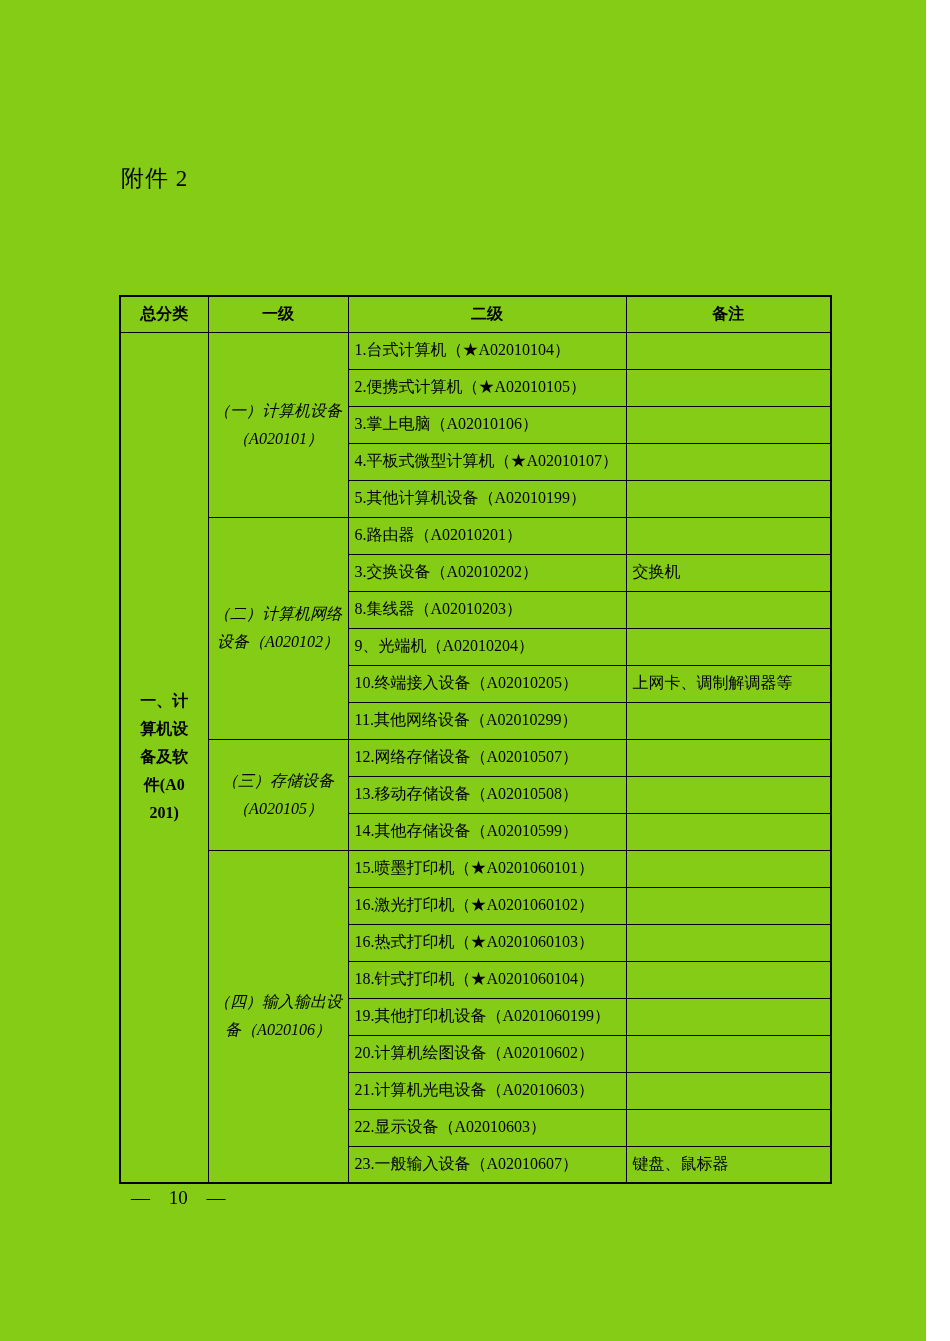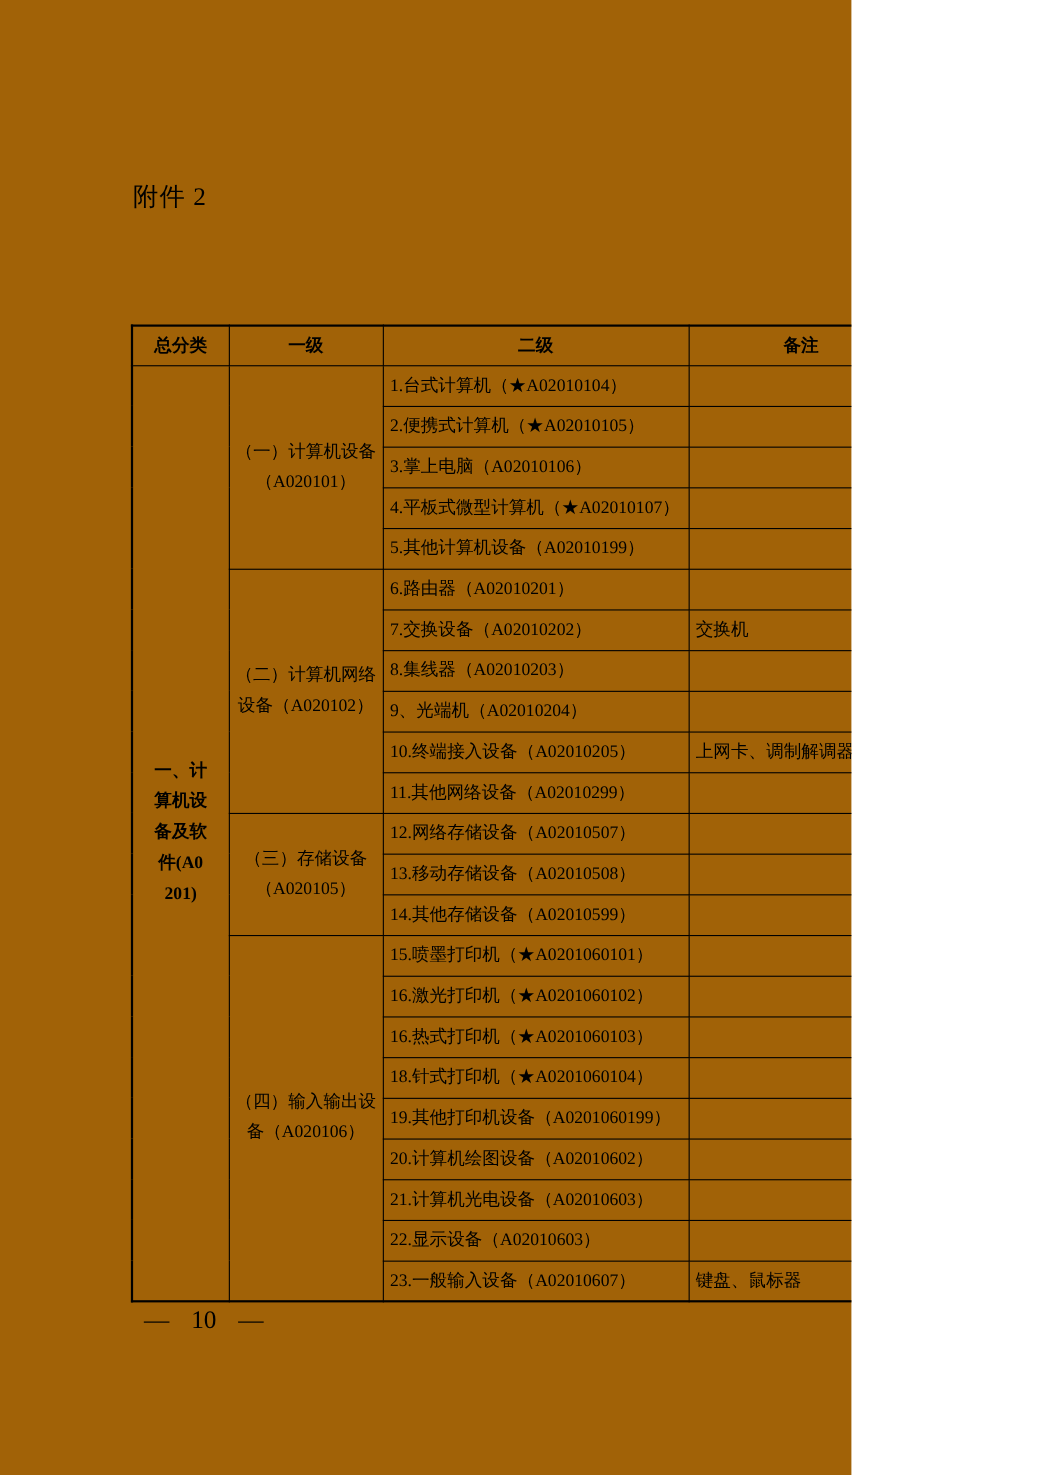--- a/index.html
+++ b/index.html
@@ -4,22 +4,22 @@
 <style>
   * { margin: 0; padding: 0; box-sizing: border-box; }
   html, body { background: #ffffff; }
   body {
     width: 950px; height: 1341px;
     font-family: "Liberation Serif", "DejaVu Serif", serif;
     color: #000000;
   }
   .page {
     position: relative;
-    width: 774px; height: 1341px;
-    background: #a16207;
+    width: 926px; height: 1341px;
+    background: #84cc16;
     overflow: hidden;
   }
   .attachment {
     position: absolute;
     left: 121px; top: 163px;
     font-size: 23px;
     letter-spacing: 1px;
   }
   .title {
     position: absolute;
@@ -54,33 +54,34 @@
     text-align: center;
     font-weight: bold;
     line-height: 1.75;
     padding: 0 19px;
     word-break: break-all;
   }
   td.lv1 {
     text-align: center;
     line-height: 1.75;
     padding: 0 2px;
+    font-style: italic;
   }
   td.lv2, td.rmk {
     text-align: left;
     padding-left: 6px;
     padding-right: 2px;
     white-space: nowrap;
     overflow: hidden;
     margin-top: 28px;
   }
   .footer {
     position: absolute;
     left: 131px; top: 1187px;
-    font-size: 23px;
+    font-size: 19px;
     word-spacing: 14px;
   }
 </style>
 </head>
 <body>
 
 <div class="page">
 
   <div class="attachment">附件 2</div>
 
@@ -123,21 +124,21 @@
         <td class="lv2">5.其他计算机设备（A02010199）</td>
         <td class="rmk"></td>
       </tr>
 
       <tr>
         <td class="lv1" rowspan="6">（二）计算机网络设备（A020102）</td>
         <td class="lv2">6.路由器（A02010201）</td>
         <td class="rmk"></td>
       </tr>
       <tr>
-        <td class="lv2">7.交换设备（A02010202）</td>
+        <td class="lv2">3.交换设备（A02010202）</td>
         <td class="rmk">交换机</td>
       </tr>
       <tr>
         <td class="lv2">8.集线器（A02010203）</td>
         <td class="rmk"></td>
       </tr>
       <tr>
         <td class="lv2">9、光端机（A02010204）</td>
         <td class="rmk"></td>
       </tr>

